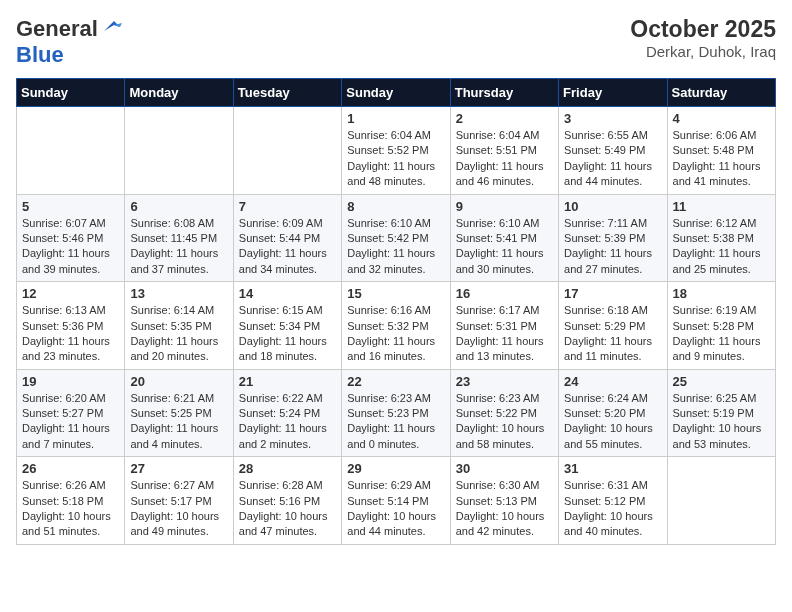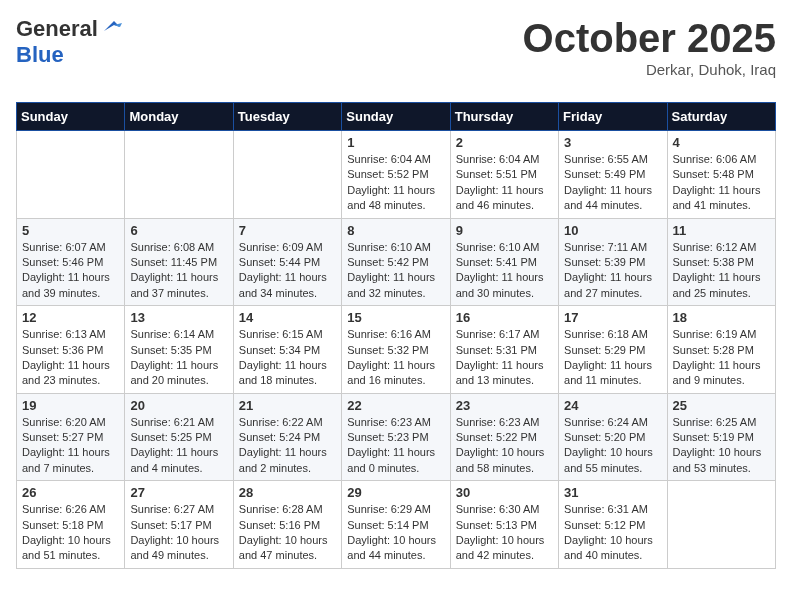--- a/index.html
+++ b/index.html
@@ -7,36 +7,36 @@
       font-family: Arial, sans-serif;
       background: #fff;
       width: 792px;
       min-height: 612px;
       padding: 16px;
     }
     .header {
       display: flex;
       justify-content: space-between;
       align-items: flex-start;
-      margin-bottom: 24px;
+      margin-bottom: 10px;
     }
     .logo {
       display: flex;
       flex-direction: column;
       align-items: flex-start;
     }
     .logo-line {
       display: flex;
       align-items: center;
     }
     .title-block {
       text-align: right;
     }
     .month-title {
-      font-size: 40px;
+      font-size: 23px;
       font-weight: bold;
       color: #333;
     }
     .location {
       font-size: 15px;
       color: #555;
     }
     .calendar {
       width: 100%;
       border-collapse: collapse;

